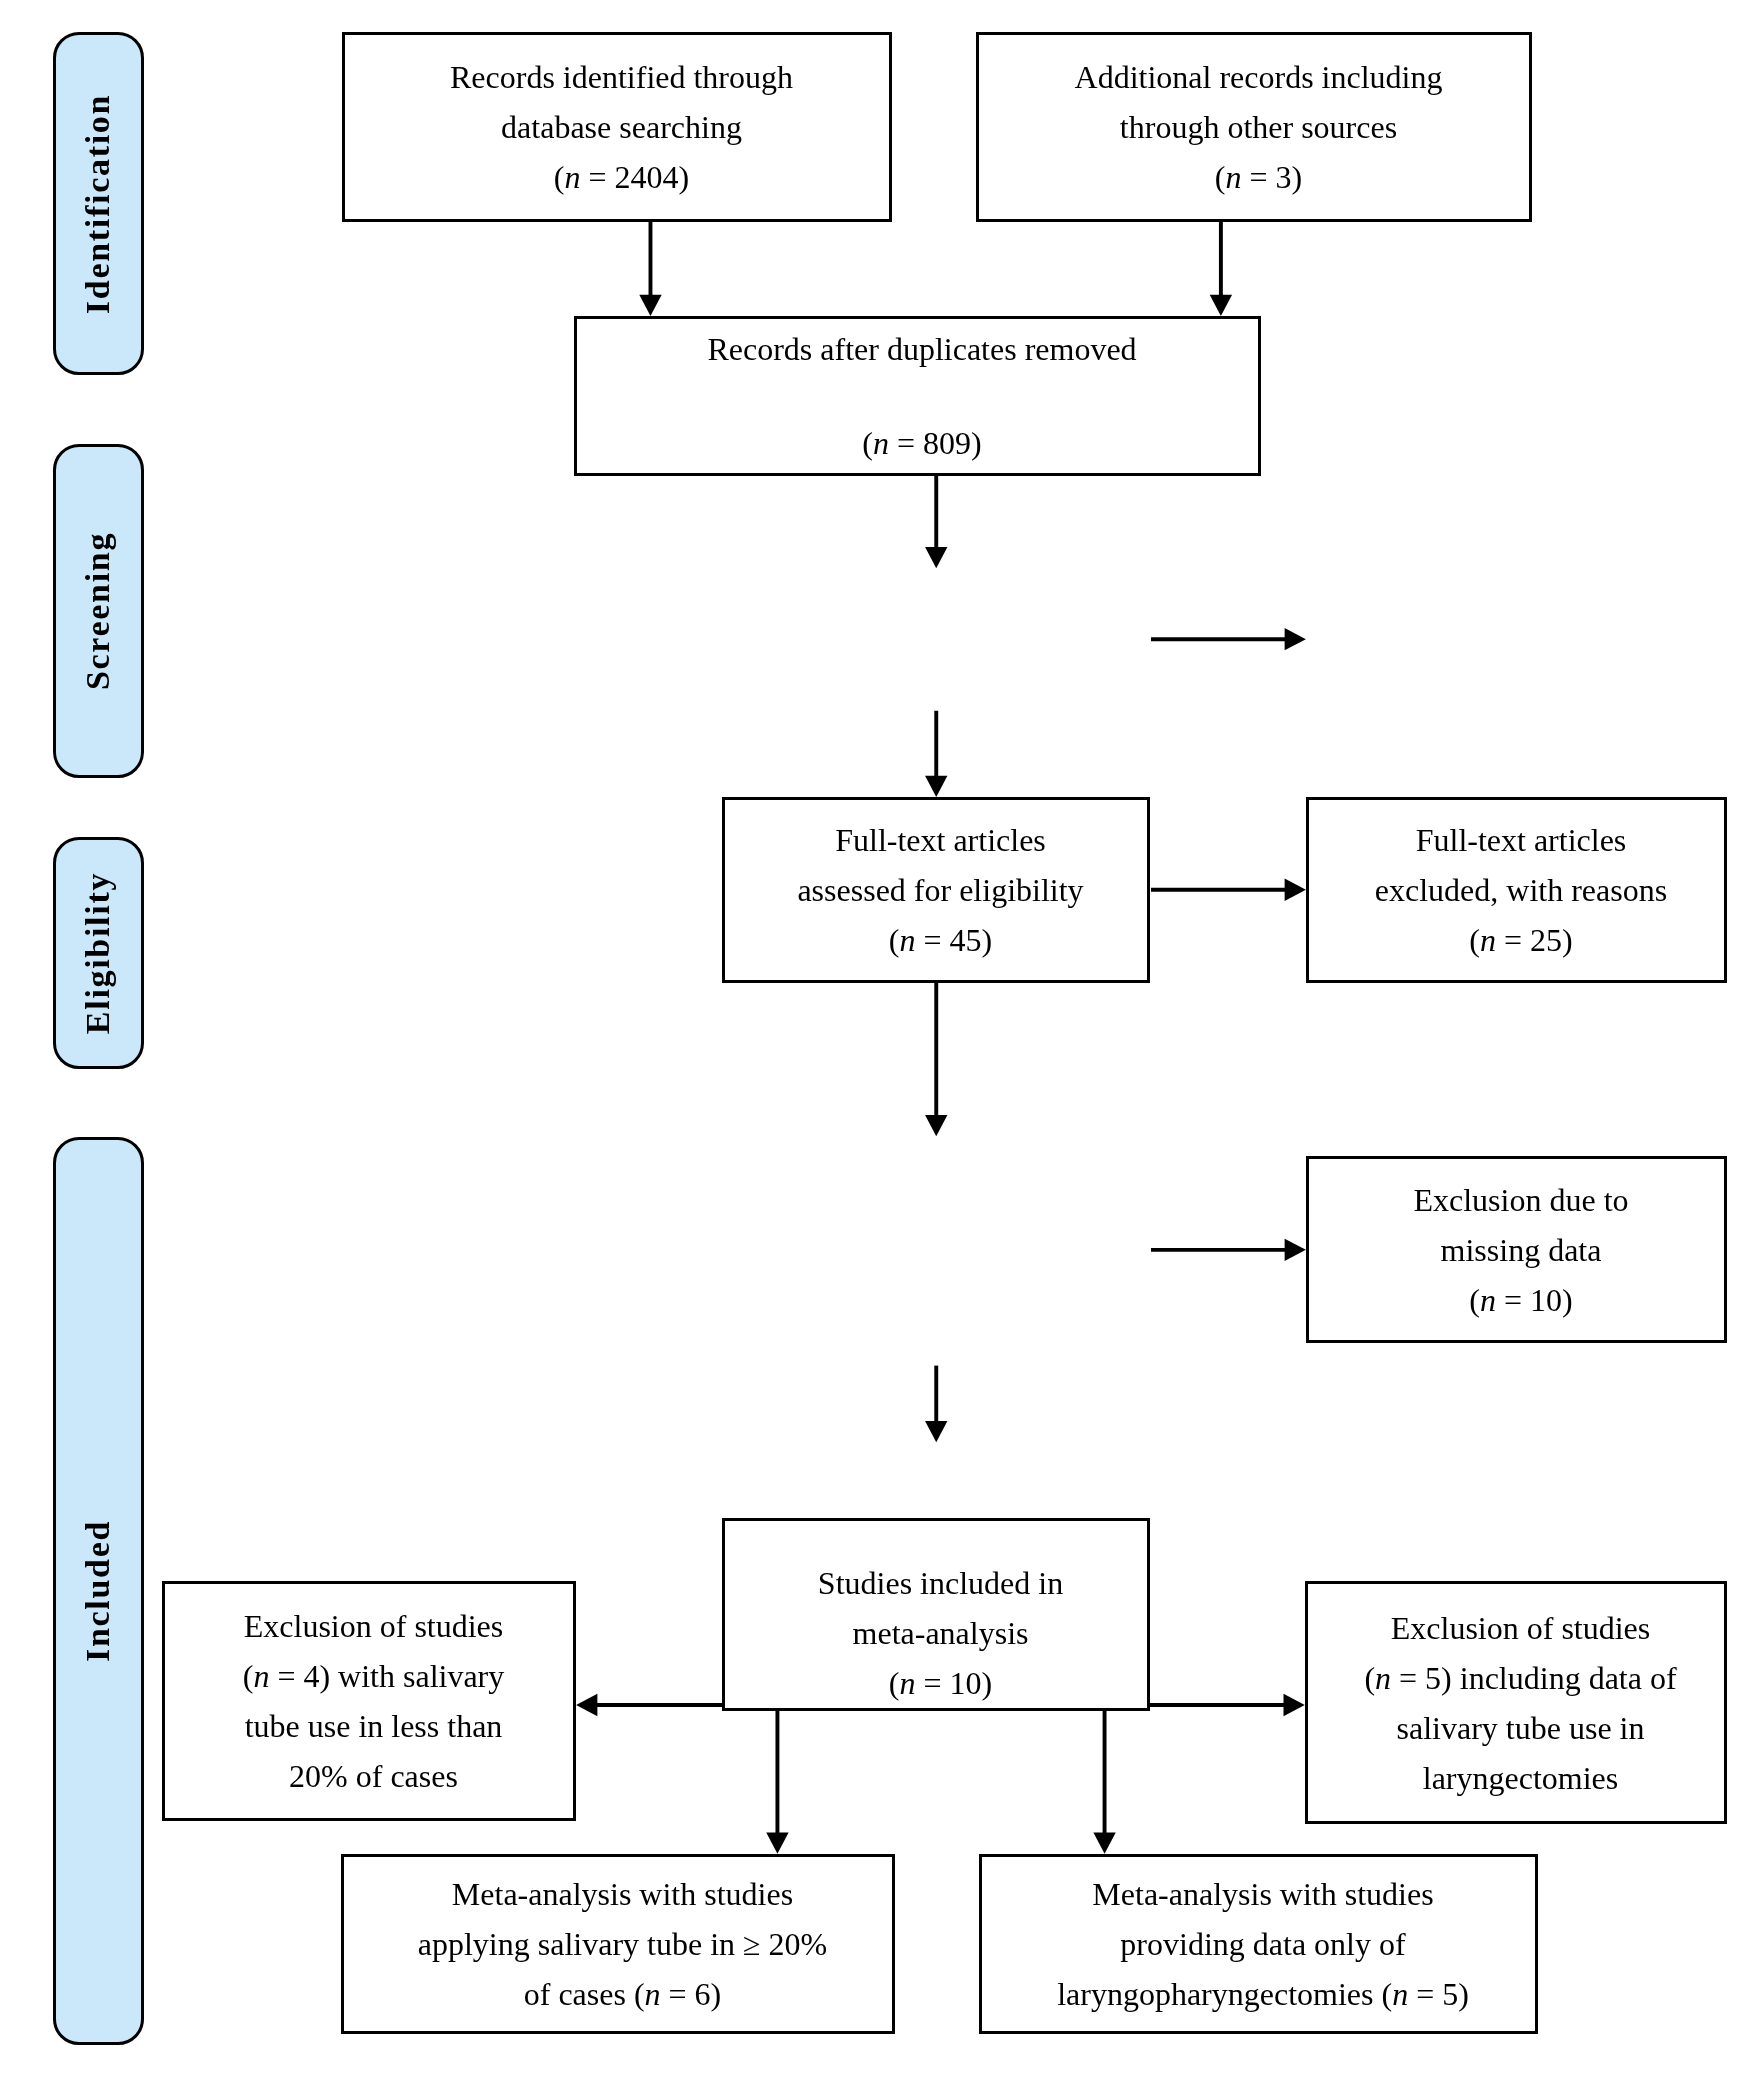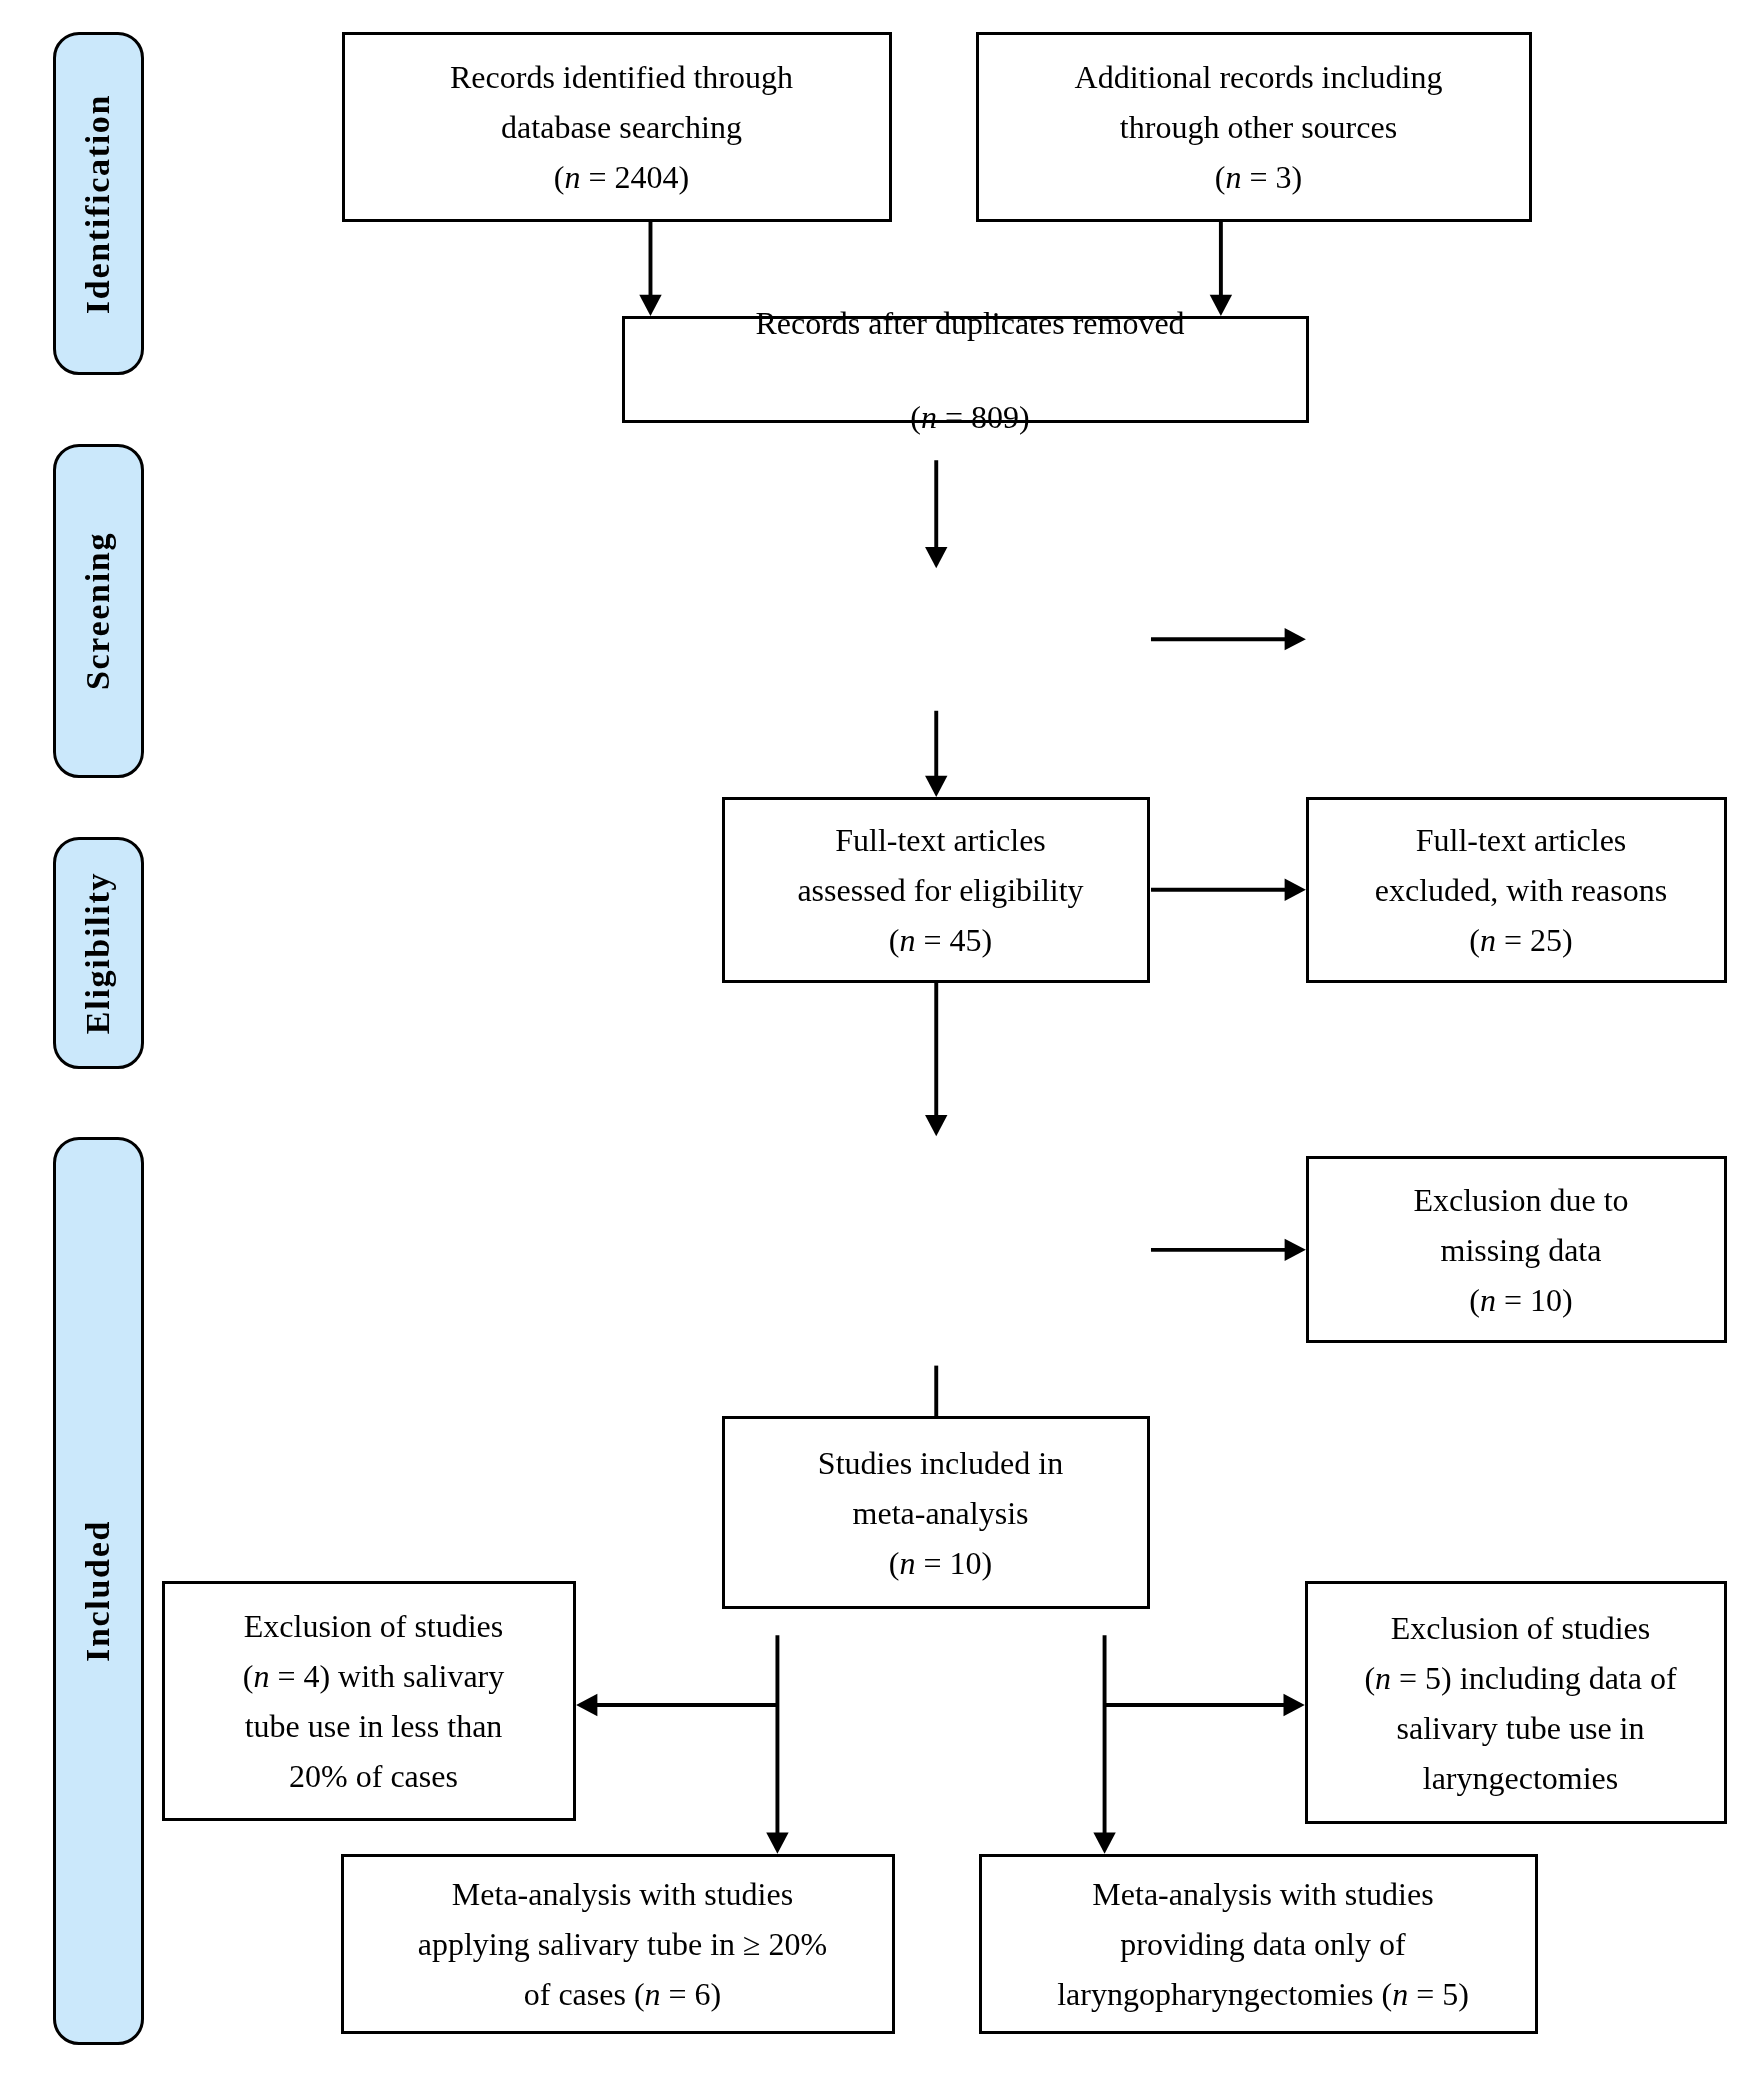--- a/index.html
+++ b/index.html
@@ -145,21 +145,21 @@
     <p class="ln">database searching</p>
     <p class="ln">(<i>n</i> = 2404)</p>
   </div>
 
   <div class="box" style="left:976px; top:32px; width:556px; height:190px;">
     <p class="ln">Additional records including</p>
     <p class="ln">through other sources</p>
     <p class="ln">(<i>n</i> = 3)</p>
   </div>
 
-  <div class="box" style="left:622px; top:316px; width:687px; height:107px;gap:44px;">
+  <div class="box" style="left:574px; top:316px; width:687px; height:160px;gap:44px;">
     <p class="ln">Records after duplicates removed</p>
     <p class="ln">(<i>n</i> = 809)</p>
   </div>
 
 
 
   <div class="box" style="left:722px; top:797px; width:428px; height:186px;">
     <p class="ln">Full-text articles</p>
     <p class="ln">assessed for eligibility</p>
     <p class="ln">(<i>n</i> = 45)</p>
@@ -171,21 +171,21 @@
     <p class="ln">(<i>n</i> = 25)</p>
   </div>
 
 
   <div class="box" style="left:1306px; top:1156px; width:421px; height:187px;">
     <p class="ln">Exclusion due to</p>
     <p class="ln">missing data</p>
     <p class="ln">(<i>n</i> = 10)</p>
   </div>
 
-  <div class="box" style="left:722px; top:1416px; width:428px; height:193px;">
+  <div class="box" style="left:722px; top:1518px; width:428px; height:193px;justify-content:flex-end;">
     <p class="ln">Studies included in</p>
     <p class="ln">meta-analysis</p>
     <p class="ln">(<i>n</i> = 10)</p>
   </div>
 
   <div class="box" style="left:162px; top:1581px; width:414px; height:240px;">
     <p class="ln">Exclusion of studies</p>
     <p class="ln">(<i>n</i> = 4) with salivary</p>
     <p class="ln">tube use in less than</p>
     <p class="ln">20% of cases</p>

